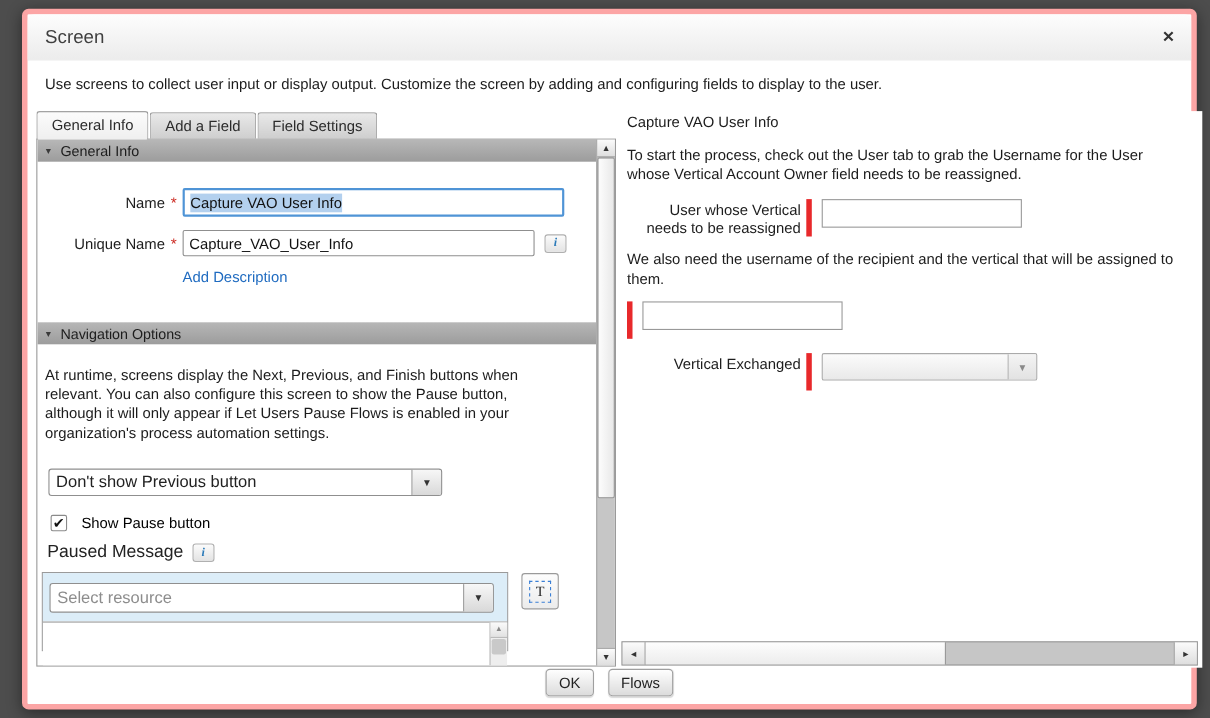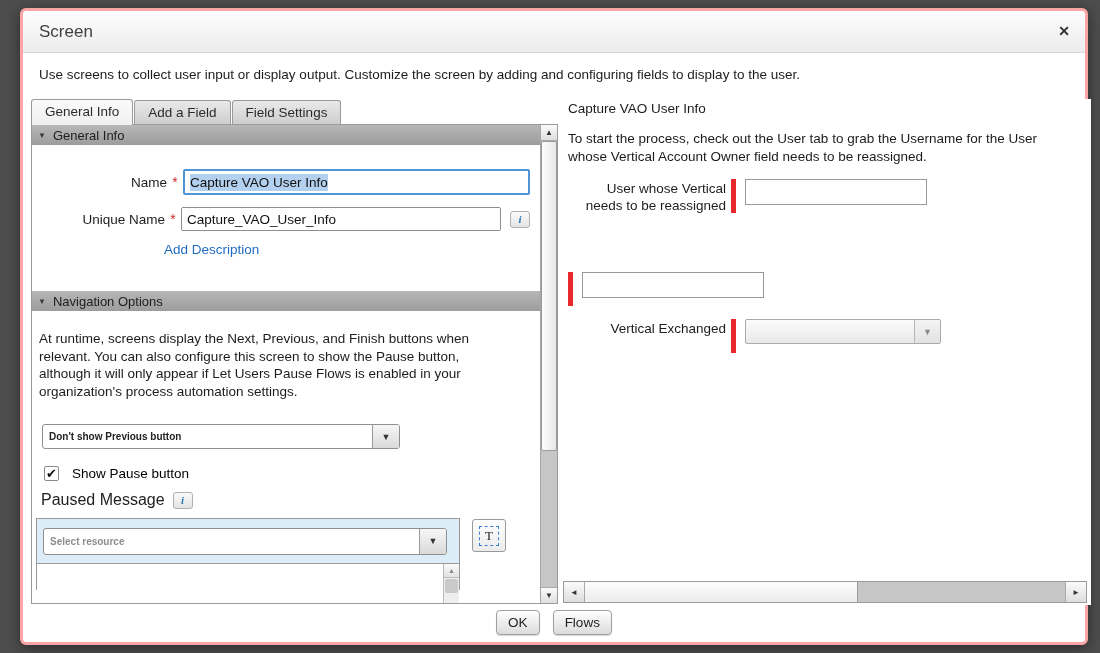--- a/index.html
+++ b/index.html
@@ -6,21 +6,21 @@
   html,body { width:1100px; height:653px; }
   body {
     background:#4d4d4d;
     font-family:"Liberation Sans", sans-serif;
     position:relative;
     overflow:hidden;
     color:#222;
   }
   .dialog {
     position:absolute; left:20px; top:8px; width:1068px; height:637px;
-    background:#fff; border:3px solid #fca5a5; border-radius:6px;
+    background:#fff; border:5px solid #fca5a5; border-radius:6px;
     box-shadow:0 3px 14px rgba(0,0,0,.45);
   }
   .titlebar {
     position:absolute; top:0; left:0; right:0; height:42px;
     background:linear-gradient(#fdfdfd,#ececec);
     border-bottom:1px solid #d8d8d8;
     border-radius:6px 6px 0 0;
     display:flex; align-items:center; padding:0 16px;
   }
   .title { font-size:17px; color:#3f3f3f; }
@@ -48,21 +48,21 @@
     border:1px solid #9a9a9a; background:#fff; z-index:2;
   }
   .lp-content { position:absolute; left:0; top:0; right:17px; bottom:0; overflow:hidden; }
   .sec-header {
     position:absolute; left:0; right:0; height:20px;
     background:linear-gradient(#b7b7b7,#9c9c9c);
     display:flex; align-items:center; gap:7px; padding-left:6px;
     font-size:13px; color:#1d1d1d; cursor:pointer;
   }
   .tri { font-size:8px; color:#3a3a3a; }
-  .row { position:absolute; display:flex; align-items:center;justify-content:flex-end; }
+  .row { position:absolute; display:flex; align-items:center; }
   .flabel { width:116px; text-align:right; font-size:13.5px; color:#1d1d1d; }
   .req { color:#cc2a22; width:16px; text-align:center; font-size:14px; }
   .inp {
     height:24px; border:1px solid #8f8f8f; background:#fff; font-size:13.5px;
     display:flex; align-items:center; padding:0 5px; border-radius:2px; color:#111;
   }
   .inp-focus { border:2px solid #4f94d6; height:26px; }
   .sel-text { background:#b3d0ee; padding:1px 0; }
   .info-btn {
     width:20px; height:17px; margin-left:9px; border:1px solid #b0b0b0; border-radius:3px;
@@ -70,21 +70,21 @@
     font-family:"Liberation Serif", serif; font-style:italic; font-weight:bold; font-size:11px;
     display:flex; align-items:center; justify-content:center; cursor:pointer;
   }
   .link { color:#1f6bc0; font-size:13.5px; cursor:pointer; }
   .para { position:absolute; font-size:13.5px; line-height:17.5px; color:#1c1c1c; }
 
   .combo {
     border:1px solid #8f8f8f; border-radius:3px; background:#fff;
     display:flex; align-items:stretch; overflow:hidden;
   }
-  .combo-text { flex:1; display:flex; align-items:center; padding-left:6px; font-size:10px; color:#222;font-weight:bold; }
+  .combo-text { flex:1; display:flex; align-items:center; padding-left:6px; font-size:15px; color:#222; }
   .combo-btn {
     width:27px; border-left:1px solid #9a9a9a; background:linear-gradient(#f7f7f7,#d9d9d9);
     display:flex; align-items:center; justify-content:center; font-size:9px; color:#333; cursor:pointer;
   }
   .checkbox {
     width:15px; height:15px; border:1px solid #8a8a8a; border-radius:2px; background:#fff;
     display:flex; align-items:center; justify-content:center; font-size:13px; color:#111; cursor:pointer;
   }
   .cb-label { margin-left:13px; font-size:13.5px; color:#000000; }
 
@@ -249,20 +249,21 @@
 
     <div class="pv-row" style="top:80px; left:0;">
       <div class="pv-label">
         <div>User whose Vertical</div>
         <div>needs to be reassigned</div>
       </div>
       <div class="pv-bar"></div>
       <input class="pv-input" style="">
     </div>
 
+    <div class="para" style="top:126px; left:5px; width:502px;">We also need the username of the recipient and the vertical that will be assigned to them.</div>
 
     <div class="pv-row" style="top:173px; left:0;">
       <div class="pv-bar"></div>
       <input class="pv-input" style="">
     </div>
 
     <div class="pv-row" style="top:220px; left:0;">
       <div class="pv-label">Vertical Exchanged</div>
       <div class="pv-bar"></div>
       <div class="pv-select">

